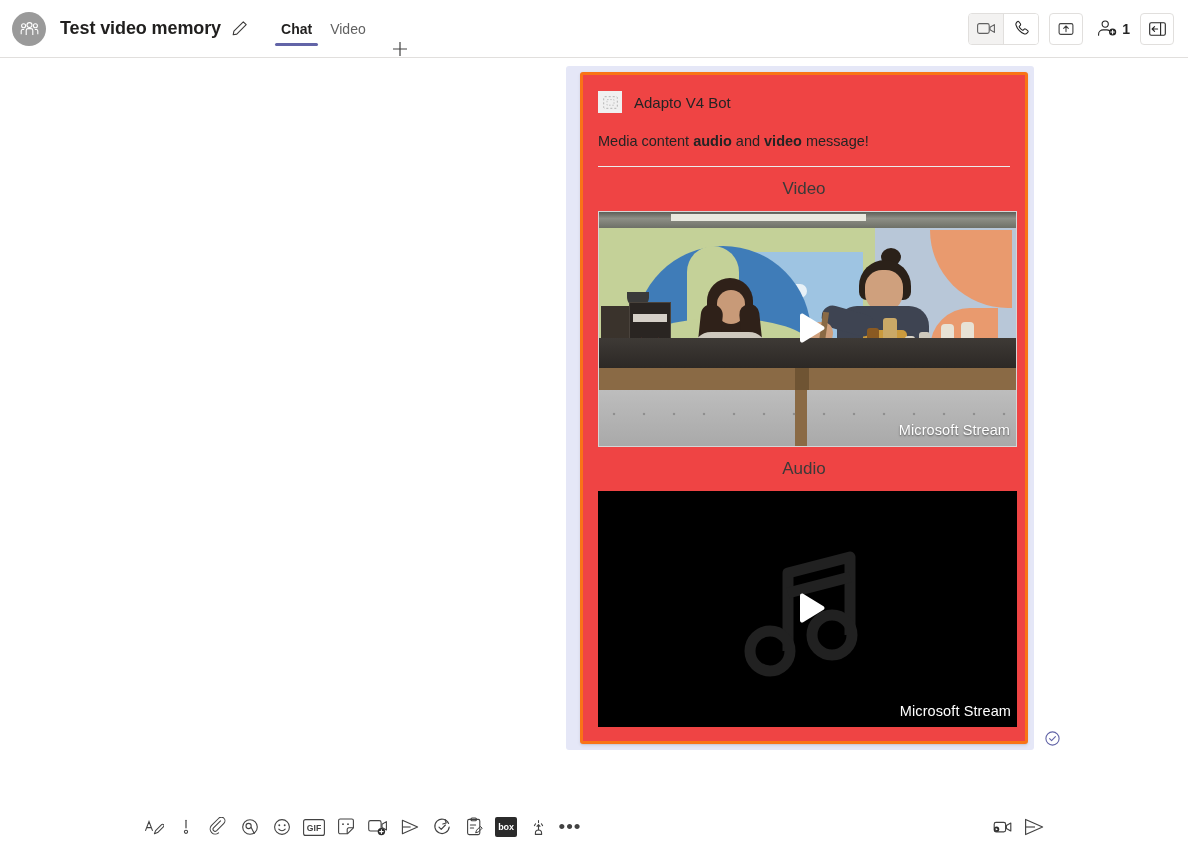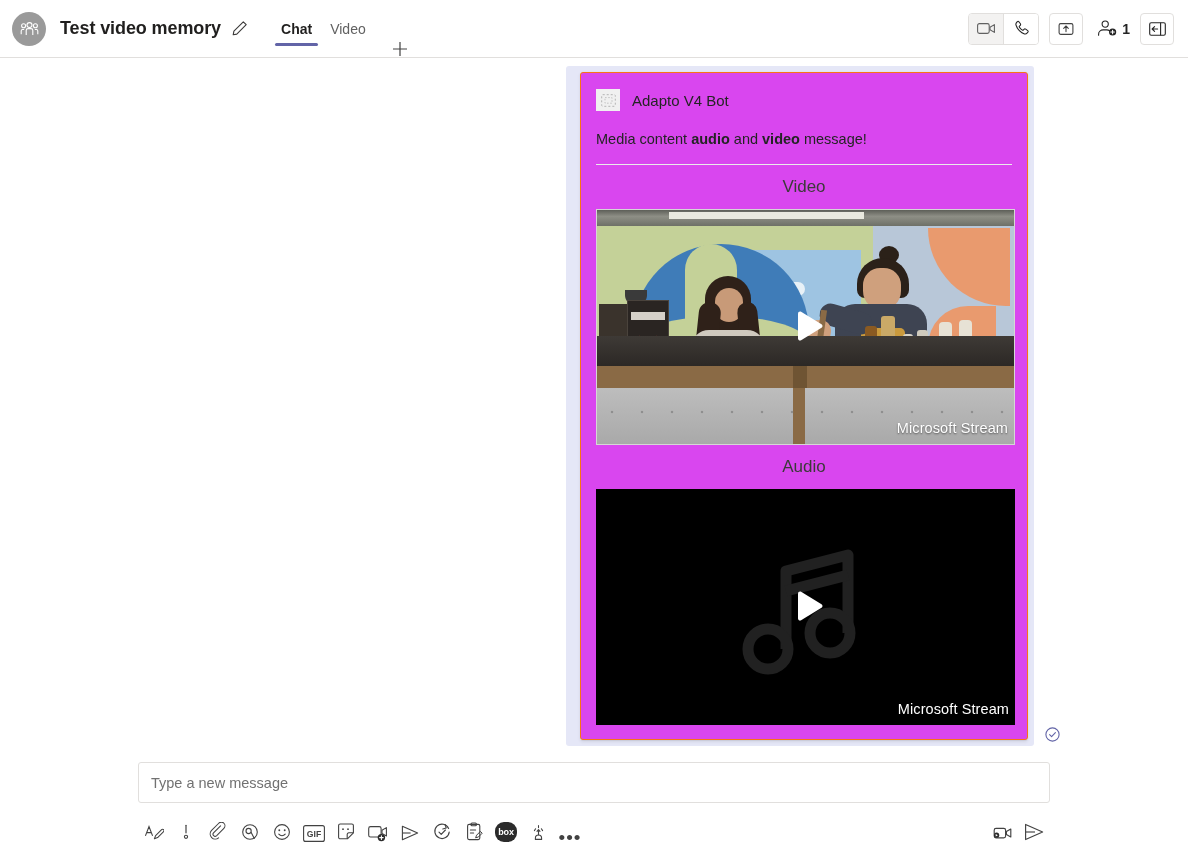--- a/index.html
+++ b/index.html
@@ -71,22 +71,22 @@
   .message-wrap {
     position: absolute; left: 566px; top: 8px;
     width: 468px;
   }
   .msg-highlight {
     background: #e5e7f7;
     padding: 6px 6px 6px 14px;
     border-radius: 3px;
   }
   .card {
-    background: #d946ef;
-    border: 1px solid #f97316;
+    background: #ef4444;
+    border: 3px solid #f97316;
     border-radius: 3px;
     box-shadow: 0 1.6px 3.6px rgba(0,0,0,0.08), 0 0.3px 0.9px rgba(0,0,0,0.06);
     padding: 16px 15px 14px 15px;
     width: 448px;
   }
   .card-head { display: flex; align-items: center; gap: 12px; margin-bottom: 18px; }
   .bot-avatar {
     width: 24px; height: 22px; background: #f0f0f0;
     display: flex; align-items: center; justify-content: center; flex: 0 0 24px;
   }
@@ -182,26 +182,26 @@
   .composer-input {
     border: none; outline: none; width: 100%; height: 100%;
     font-size: 14.5px; color: #242424; font-family: "Liberation Sans", sans-serif;
     background: transparent;
   }
   .composer-input::placeholder { color: #717171; }
   .composer-tools {
     margin: 9px 138px 0 138px; display: flex; align-items: center;
   }
   .tool {
-    width: 32px; height: 30px; display: flex; align-items: flex-end; justify-content: center;
+    width: 32px; height: 30px; display: flex; align-items: center; justify-content: center;
     cursor: pointer; color: #424242;
   }
   .tool-right { margin-left: auto; display: flex; align-items: center; }
   .box-badge {
-    width: 22px; height: 20px; background: #2b2b2b; border-radius: 9px;
+    width: 22px; height: 20px; background: #2b2b2b; border-radius: 2px;
     display: flex; align-items: center; justify-content: center;
     color: #fff; font-size: 9px; font-weight: bold; letter-spacing: -0.2px;
   }
   .dots { font-size: 19px; color: #424242; line-height: 8px; letter-spacing: 1px; }
 </style>
 </head>
 <body>
 
 <div id="app">
 
@@ -390,23 +390,20 @@
       <div class="sent-check">
         <svg width="15" height="15" viewBox="0 0 15 15" fill="none">
           <circle cx="7.5" cy="7.5" r="6.6" stroke="#6264a7" stroke-width="1.1"></circle>
           <path d="M4.6 7.7l2 2 3.8-4" stroke="#6264a7" stroke-width="1.1" stroke-linecap="round" stroke-linejoin="round"></path>
         </svg>
       </div>
     </div>
   </div>
 
   <div class="composer">
-    <div class="composer-box">
-      <input class="composer-input" type="text" placeholder="Type a new message" style="">
-    </div>
 
     <div class="composer-tools">
 
       <div class="tool">
         <svg width="20" height="20" viewBox="0 0 20 20" fill="none">
           <path d="M1.6 13.4L5 4.6l3.4 8.8M2.9 10.6h4.3" stroke="#424242" stroke-width="1.1" stroke-linecap="round"></path>
           <path d="M10.4 16.8l1.2-3.2 6-6a1.3 1.3 0 012 2l-6 6-3.2 1.2z" stroke="#424242" stroke-width="1.05" stroke-linejoin="round"></path>
         </svg>
       </div>
 

